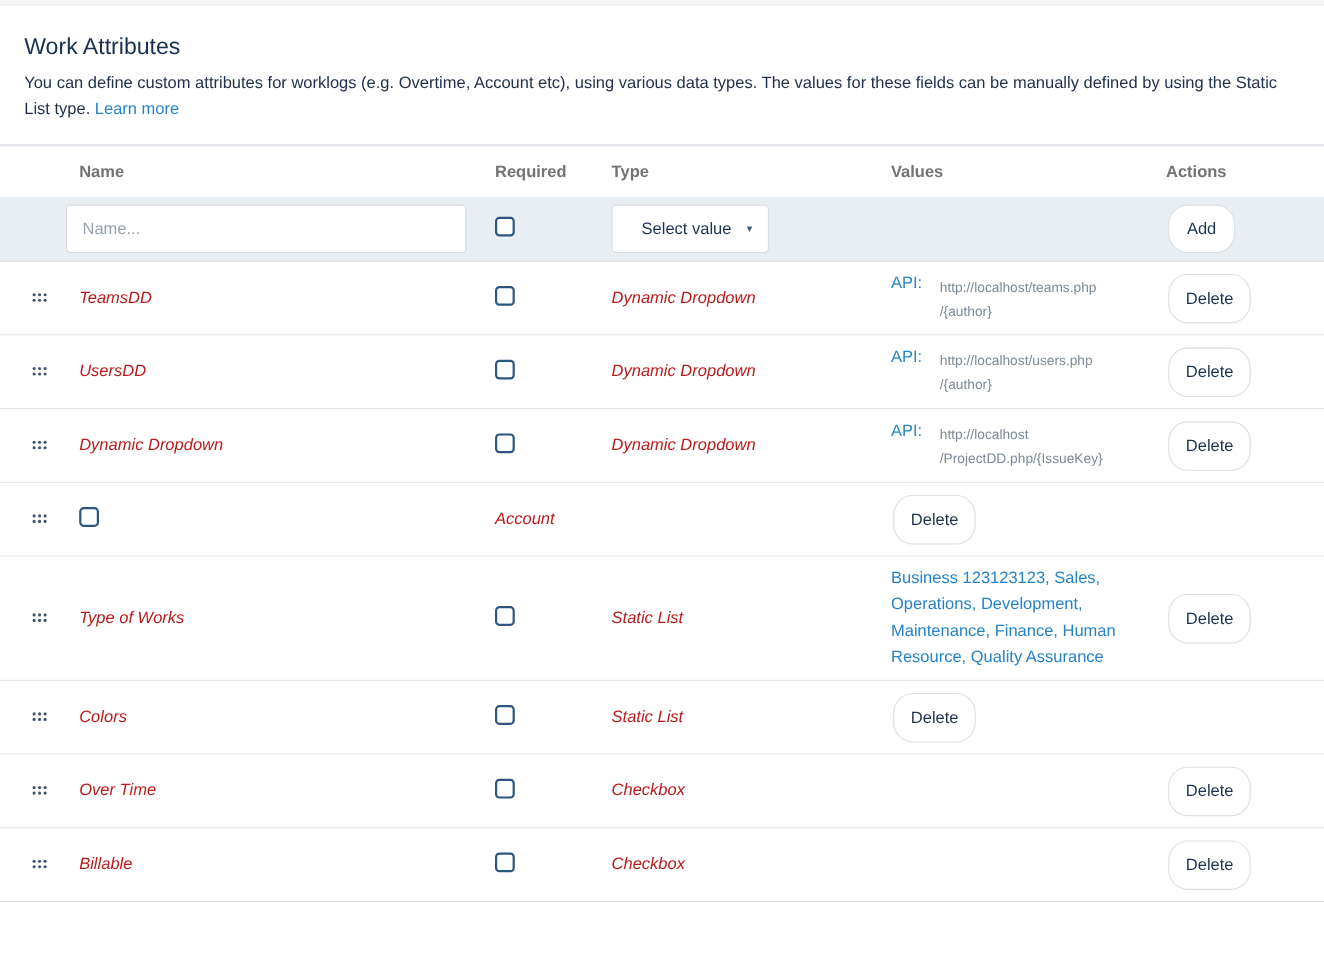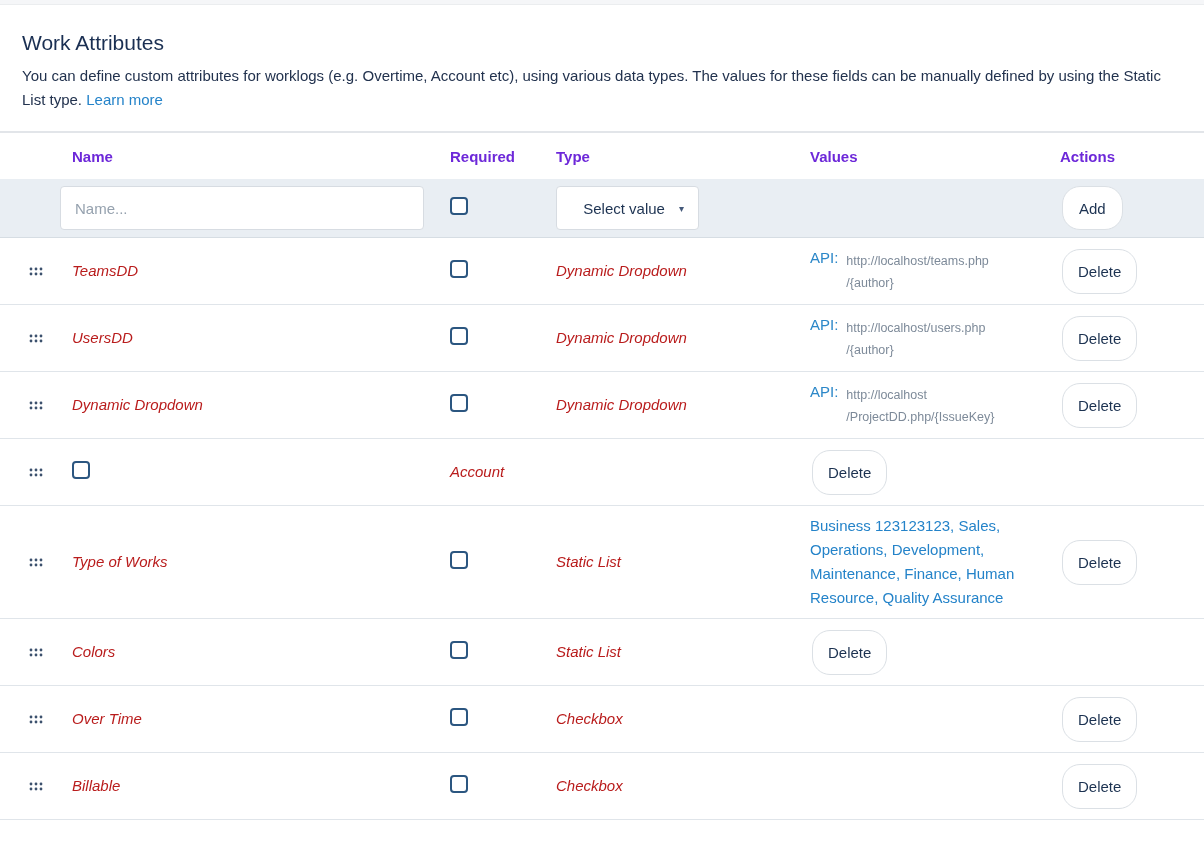--- a/index.html
+++ b/index.html
@@ -28,21 +28,21 @@
 
   .thead, .tr {
     display: grid;
     grid-template-columns: 50px 378px 106px 254px 250px 1fr;
     align-items: center;
     padding-left: 22px;
   }
   .thead {
     border-top: 2px solid #e2e5e9;
     height: 48px;
-    font-size: 15px; font-weight: 700; color: #6d28d9;
+    font-size: 15px; font-weight: 700; color: #737373;
   }
   .input-row {
     display: grid;
     grid-template-columns: 38px 390px 106px 254px 250px 1fr;
     align-items: center;
     padding-left: 22px;
     background: #e9eef3;
     height: 59px;
     border-bottom: 1px solid #d6dde3;
   }
@@ -81,21 +81,21 @@
     min-height: 67px;
     border-bottom: 1px solid #e0e5ea;
     background: #ffffff;
   }
   .drag-handle {
     margin-left: 7px; display: inline-flex; cursor: grab; color: #3c516d;
   }
   .cell-text { font-size: 15px; color: #b91c1c; font-style: italic; }
 
   .values { font-size: 15px; line-height: 24px; color: #2483c9; max-width: 212px; padding: 8px 0; }
-  .api-row { display: flex; align-items: flex-start; gap: 8px; }
+  .api-row { display: flex; align-items: flex-start; gap: 16px; }
   .api-label { color: #2b87c8; font-size: 15px; line-height: 18px; }
   .api-url { color: #7d8a99; font-size: 12.5px; line-height: 22px; padding-top: 1px; }
 
   .col-actions .btn { margin-left: 2px; border-radius: 18px; }
 </style>
 </head>
 <body>
 
 <div class="top-strip"></div>
 

